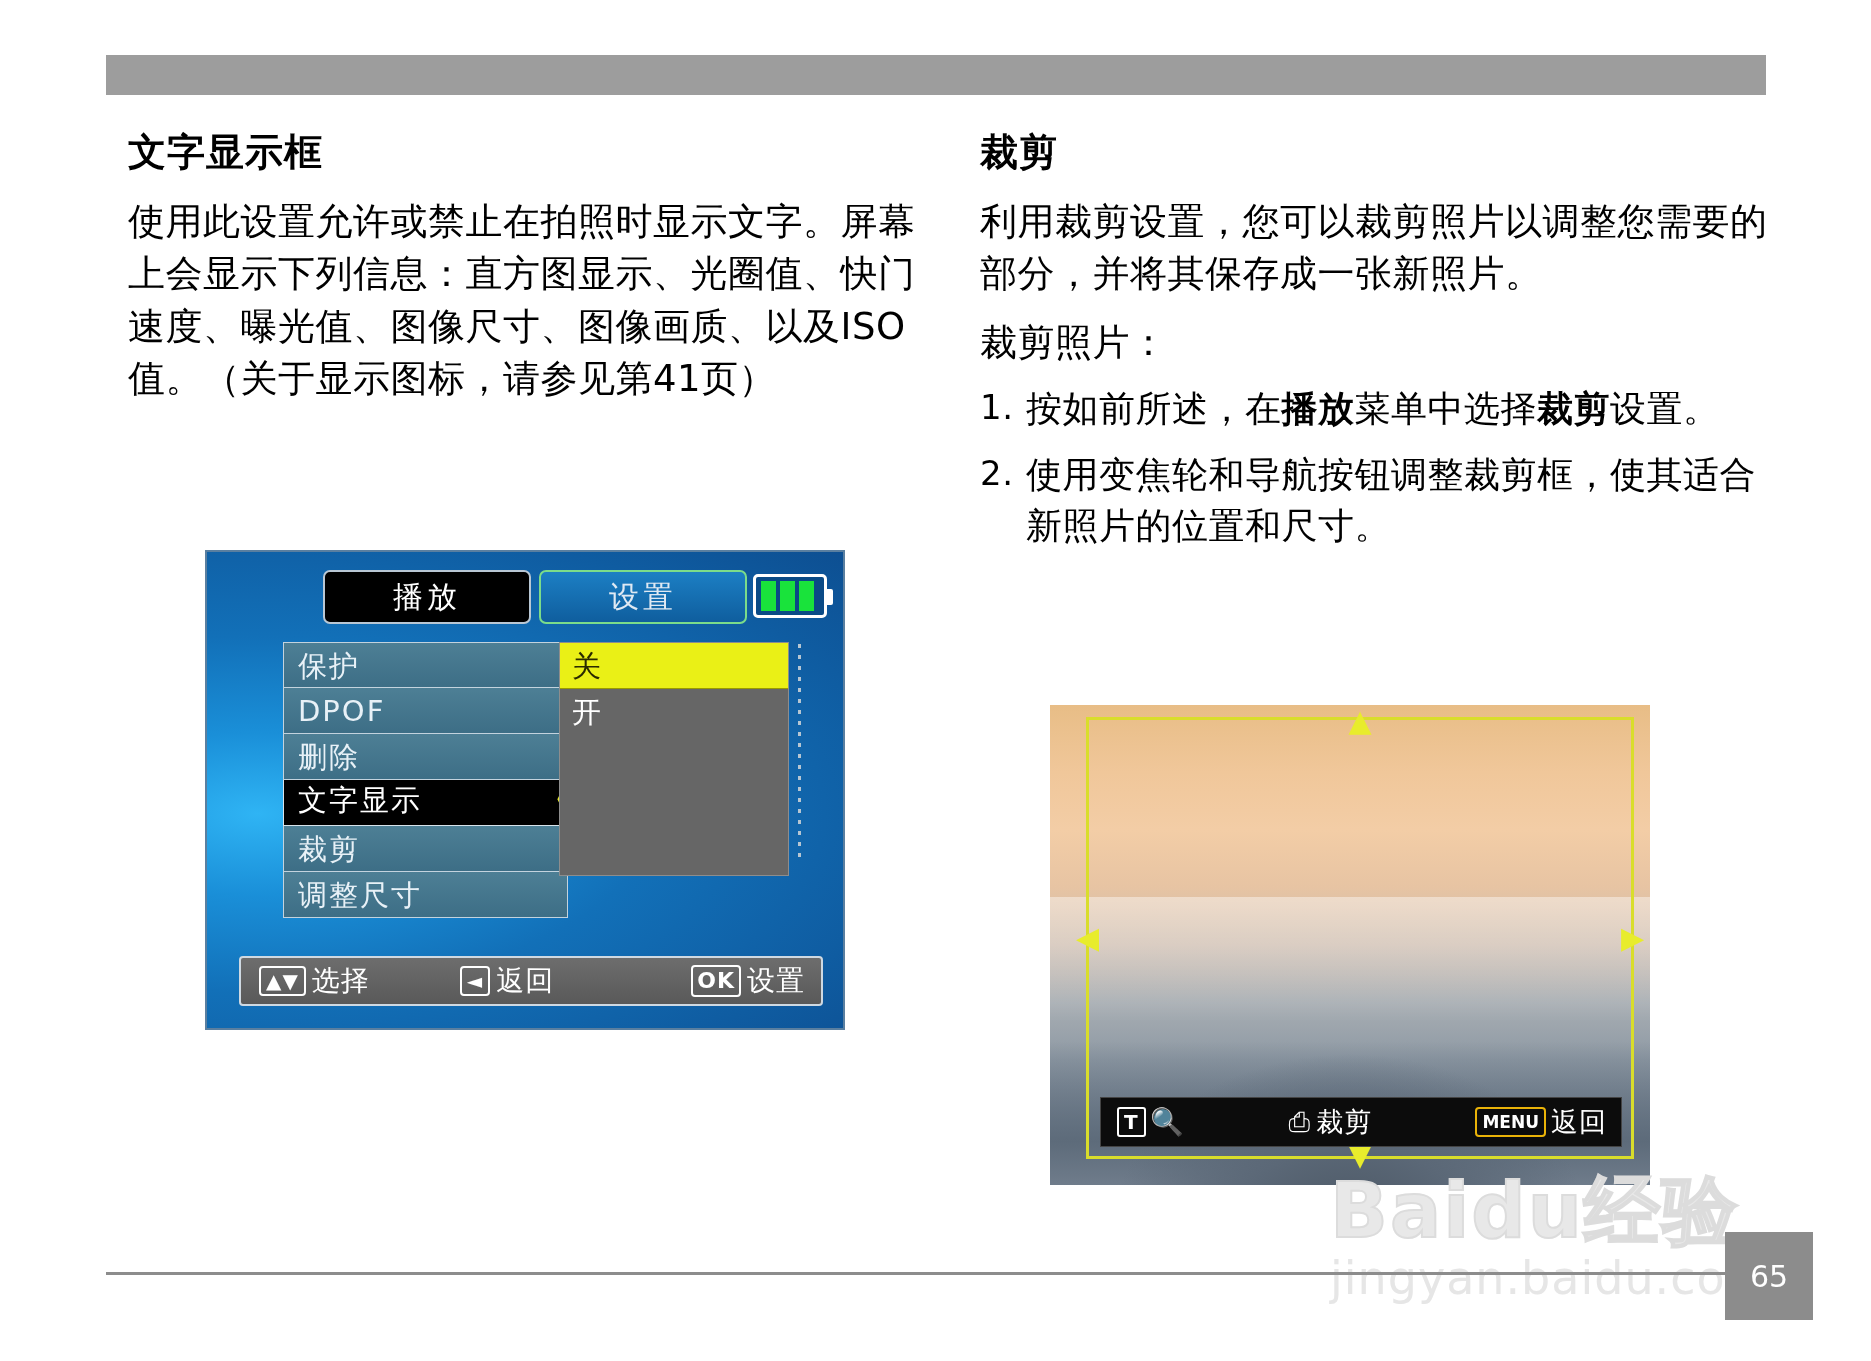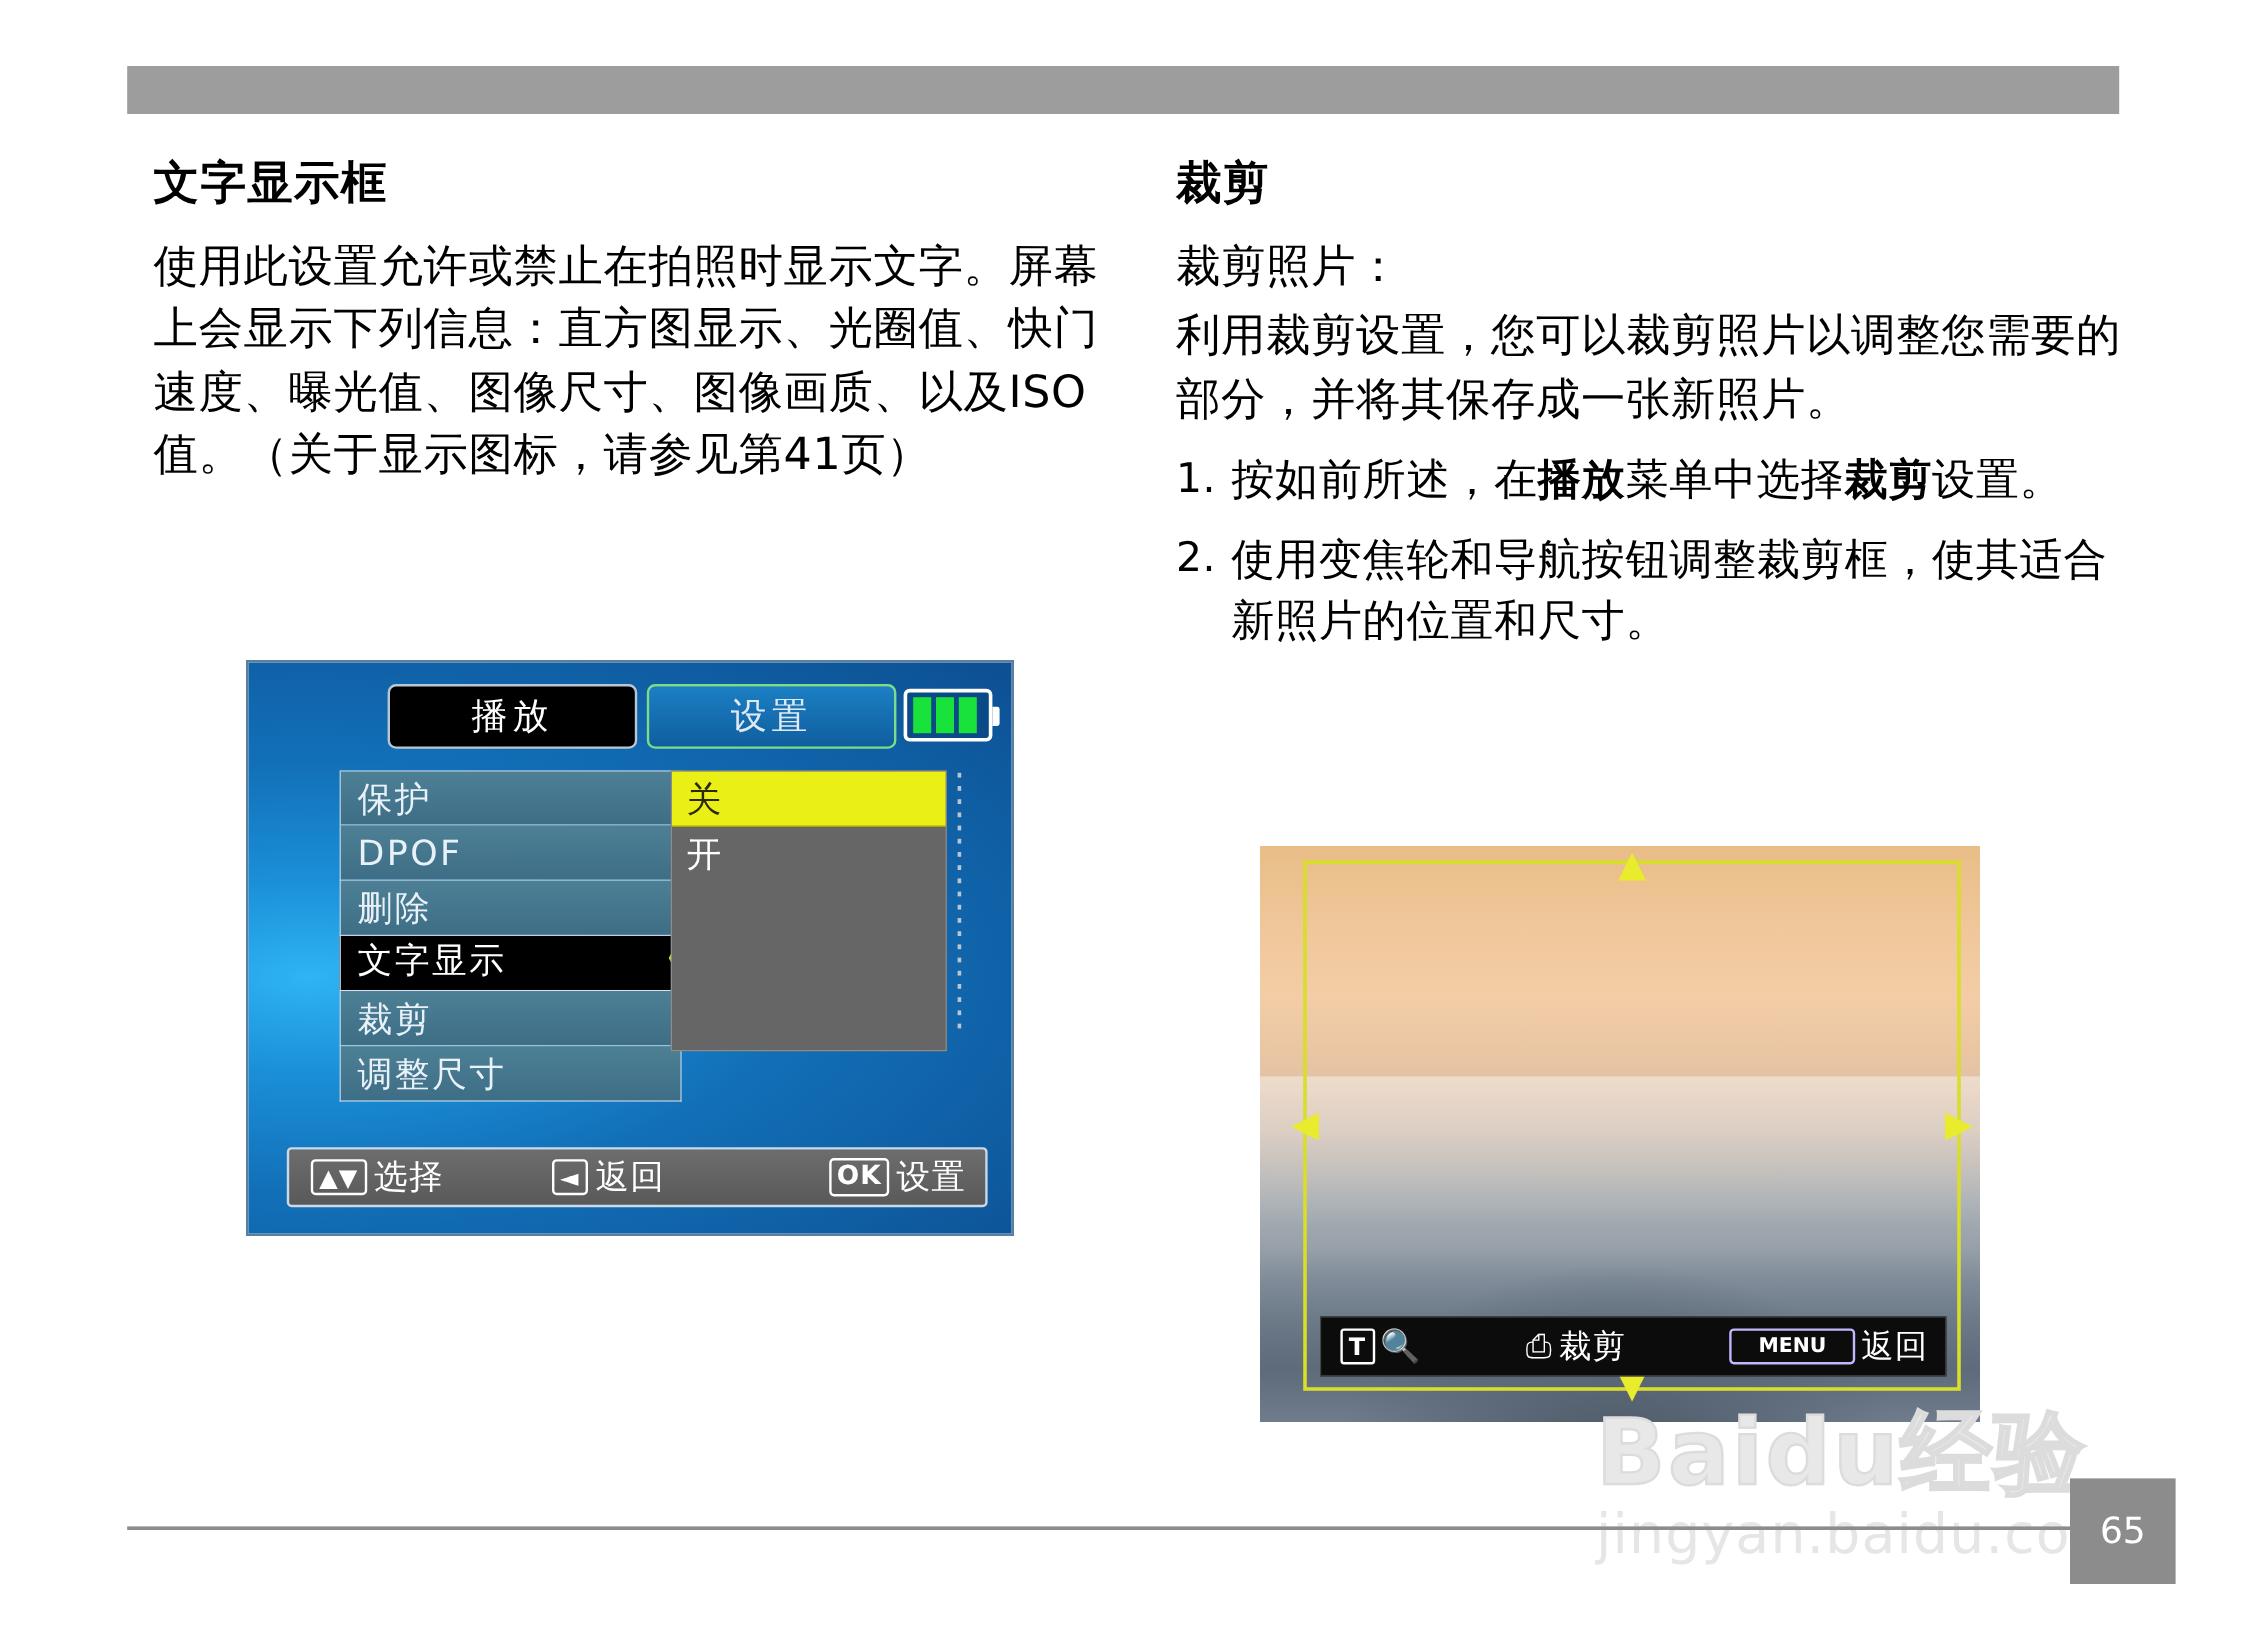--- a/index.html
+++ b/index.html
@@ -176,21 +176,21 @@
   }
   .crop-bottom .cseg{display:flex;align-items:center;gap:5px;}
   .cs-1{margin-left:16px;}
   .cs-2{margin-left:auto;margin-right:auto;}
   .cs-3{margin-right:14px;}
   .t-glyph{
     border:2px solid #fff;border-radius:3px;padding:0 5px;font-weight:bold;
     font-size:20px;line-height:26px;
   }
   .menu-glyph{
-    border:2px solid #c4b5fd;border-radius:4px;padding:0 22px;font-weight:bold;
+    border:2px solid #eab308;border-radius:4px;padding:0 5px;font-weight:bold;
     font-size:17px;line-height:26px;letter-spacing:0;
   }
 
   
   .wm{
     position:absolute;left:1330px;top:1175px;width:480px;
     color:#e2e2e2;pointer-events:none;user-select:none;
   }
   .wm .wm1{font-size:76px;font-weight:bold;letter-spacing:2px;line-height:0.95;
            color:#e8e8e8;-webkit-text-stroke:2px #dcdcdc;}
@@ -298,22 +298,22 @@
       </div>
       <div class="cb-seg three">
         <span class="glyph-ok">OK</span>
         <span>设置</span>
       </div>
     </div>
   </div>
 
   <div class="col-right">
     <h2 class="sec-title">裁剪</h2>
+    <p class="body">利用裁剪设置，您可以裁剪照片以调整您需要的部分，并将其保存成一张新照片。</p>
     <p class="body tight">裁剪照片：</p>
-    <p class="body">利用裁剪设置，您可以裁剪照片以调整您需要的部分，并将其保存成一张新照片。</p>
 
     <ol class="steps">
       <li>
         <span class="num">1.</span>
         <span class="txt">
           <span>按如前所述，在</span><b>播放</b><span>菜单中选择</span><b>裁剪</b><span>设置。</span>
         </span>
       </li>
       <li>
         <span class="num">2.</span>

